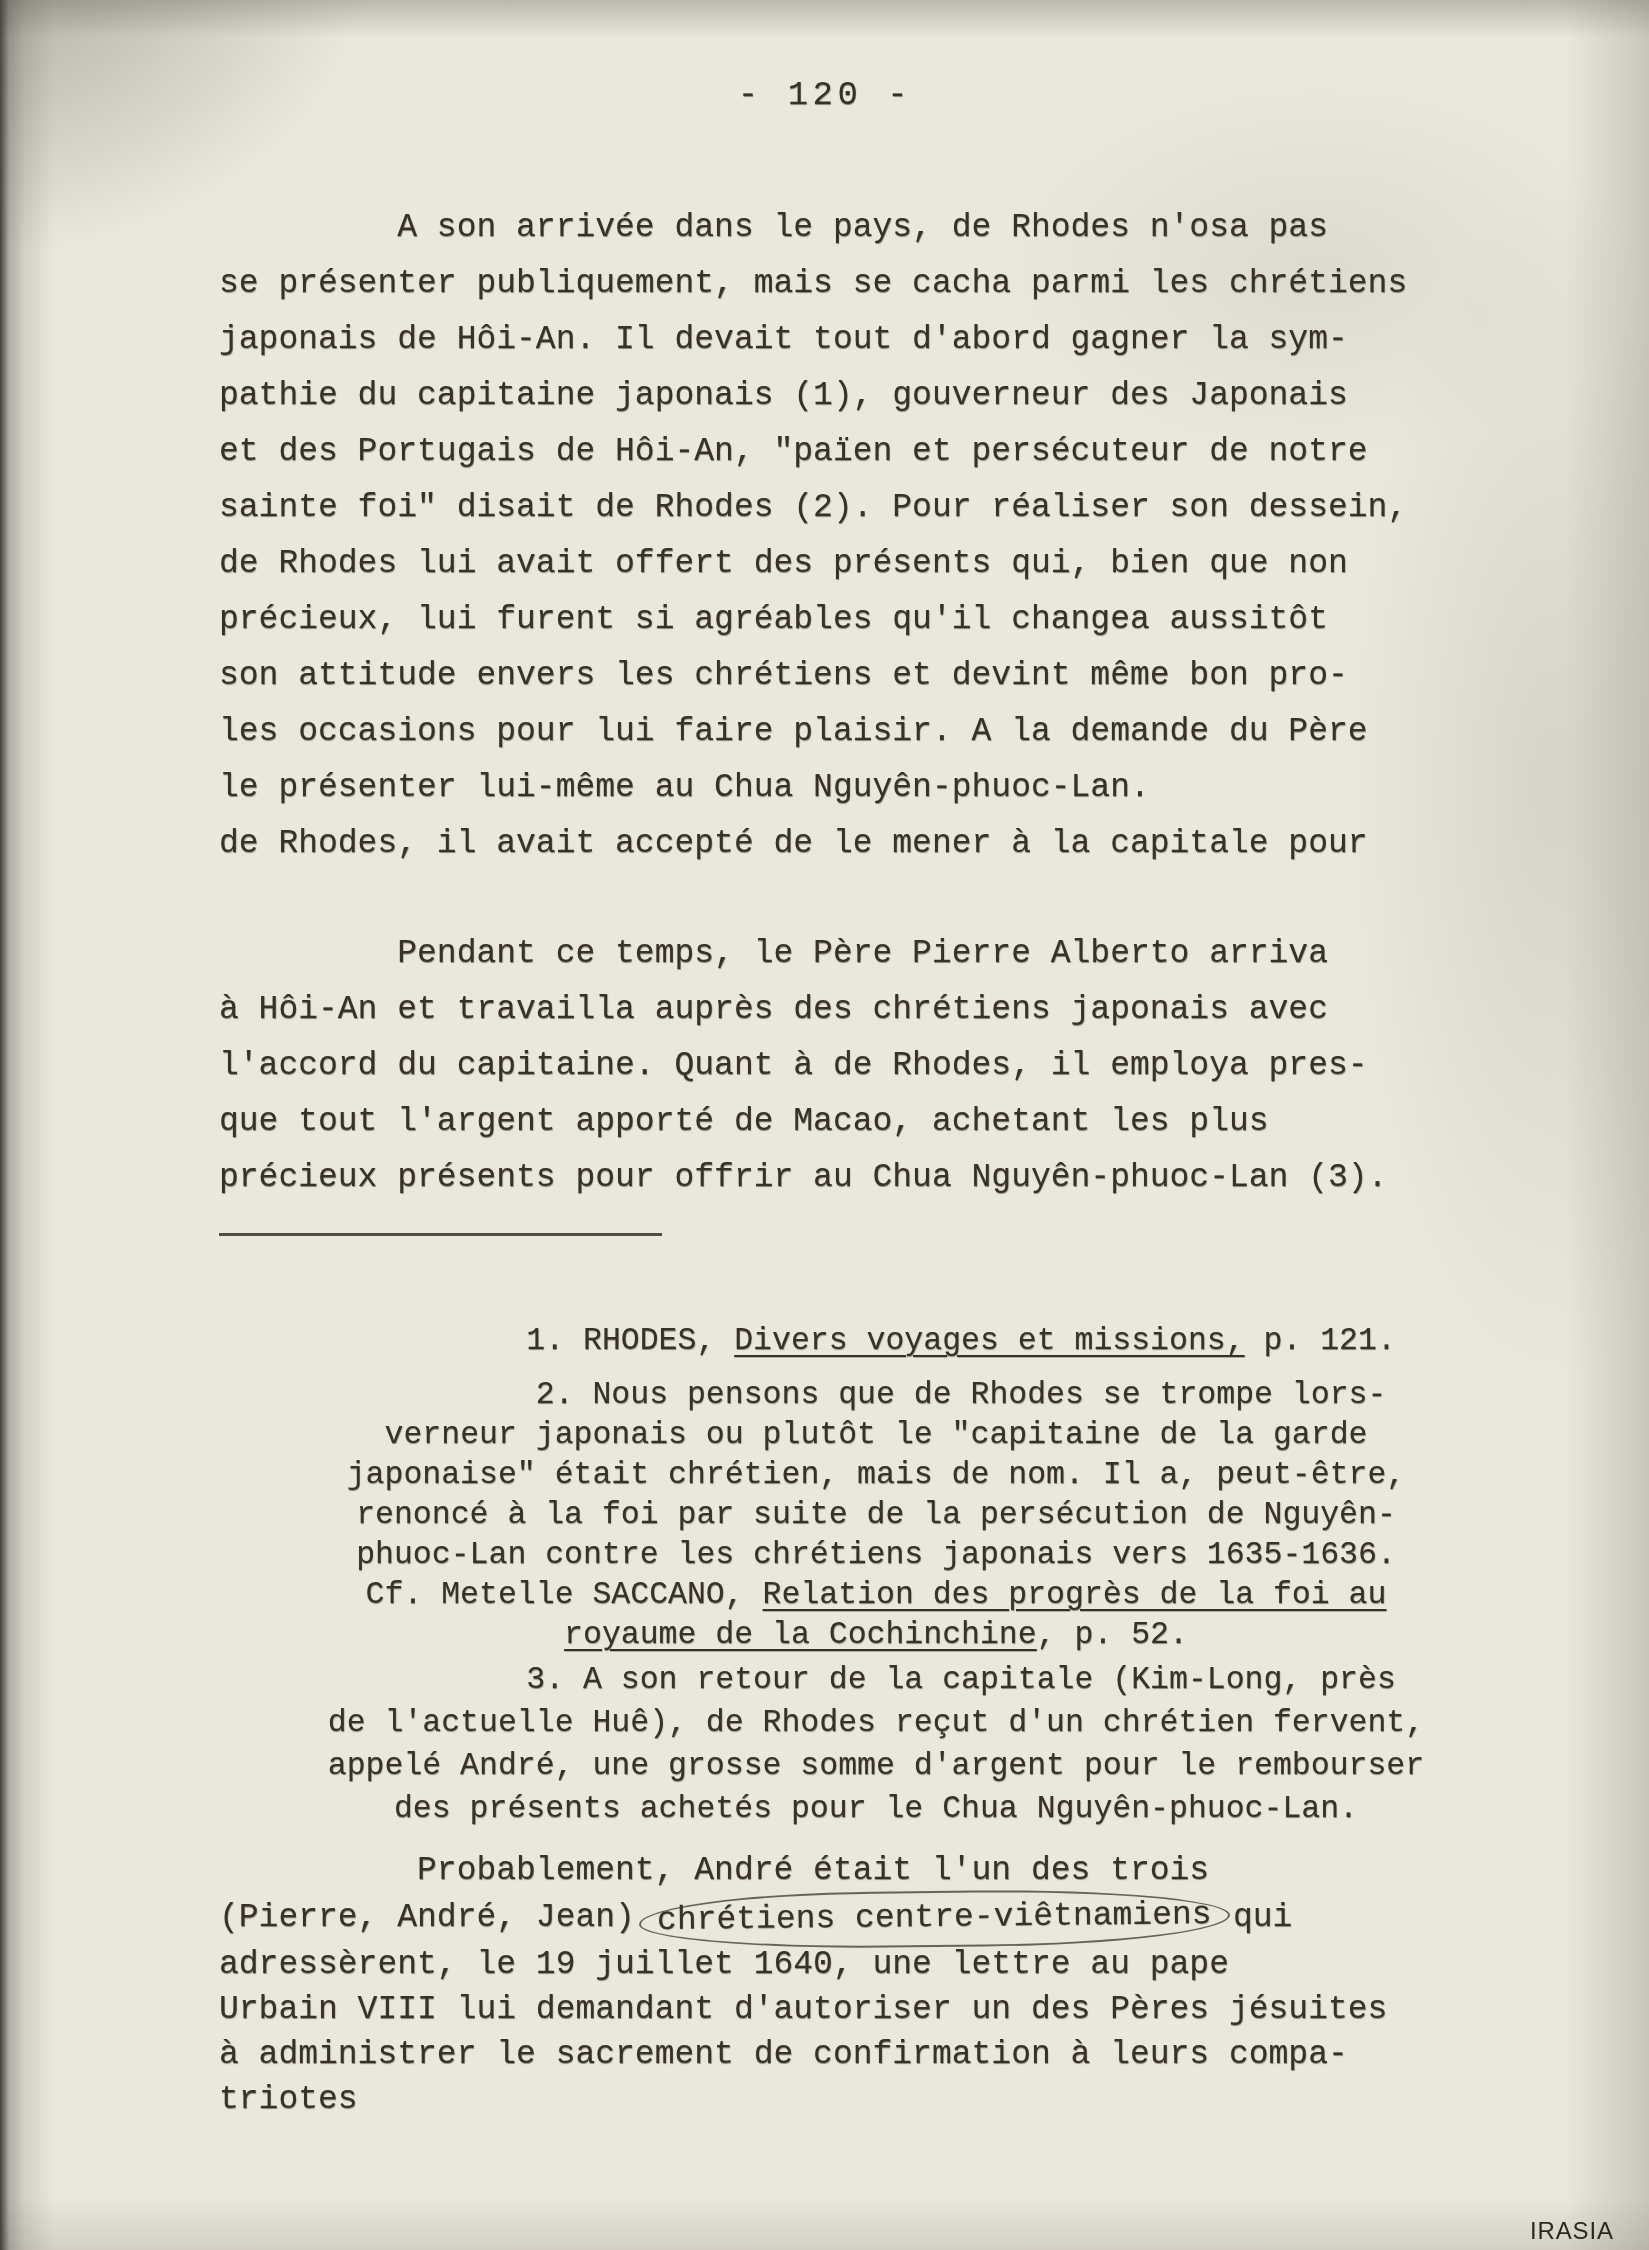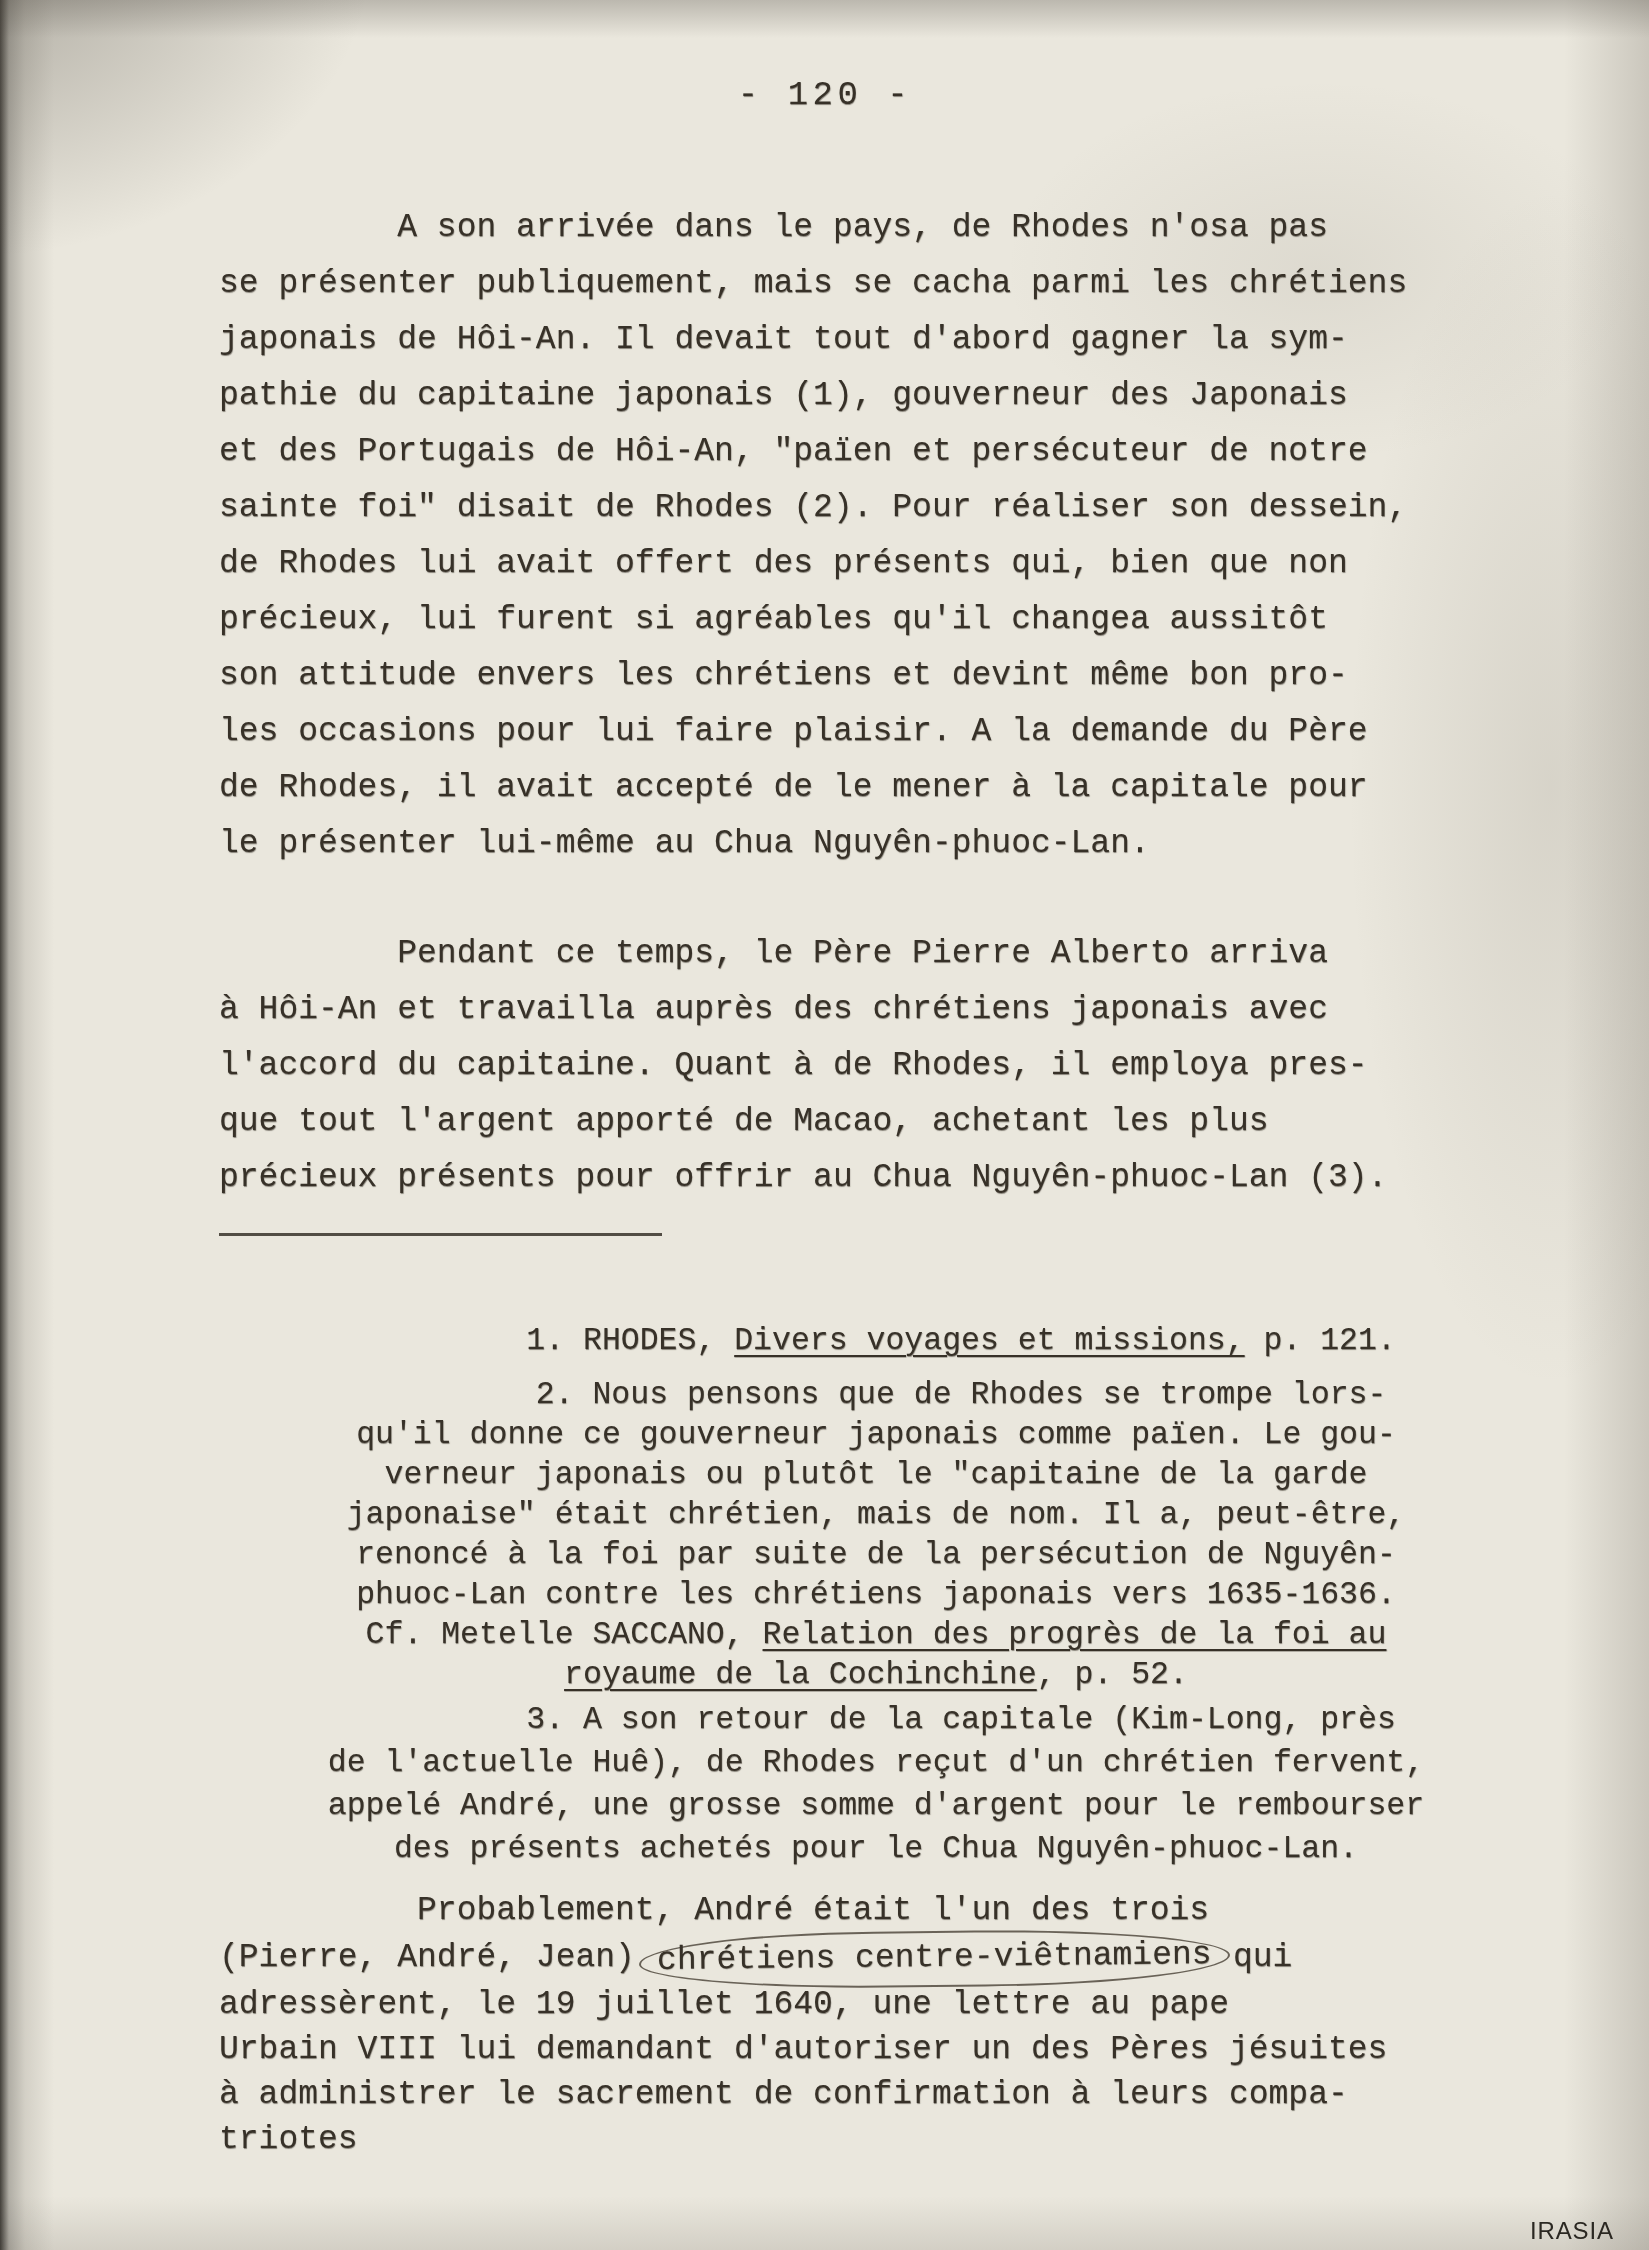--- a/index.html
+++ b/index.html
@@ -100,41 +100,40 @@
         <div class="tline"><span>         A son arrivée dans le pays, de Rhodes n'osa pas</span></div>
         <div class="tline"><span>se présenter publiquement, mais se cacha parmi les chrétiens</span></div>
         <div class="tline"><span>japonais de Hôi-An. Il devait tout d'abord gagner la sym-</span></div>
         <div class="tline"><span>pathie du capitaine japonais (1), gouverneur des Japonais</span></div>
         <div class="tline"><span>et des Portugais de Hôi-An, "païen et persécuteur de notre</span></div>
         <div class="tline"><span>sainte foi" disait de Rhodes (2). Pour réaliser son dessein,</span></div>
         <div class="tline"><span>de Rhodes lui avait offert des présents qui, bien que non</span></div>
         <div class="tline"><span>précieux, lui furent si agréables qu'il changea aussitôt</span></div>
         <div class="tline"><span>son attitude envers les chrétiens et devint même bon pro-</span></div>
         <div class="tline"><span>les occasions pour lui faire plaisir. A la demande du Père</span></div>
+        <div class="tline"><span>le présenter lui-même au Chua Nguyên-phuoc-Lan.</span></div>
         <div class="tline"><span>de Rhodes, il avait accepté de le mener à la capitale pour</span></div>
-        <div class="tline"><span>le présenter lui-même au Chua Nguyên-phuoc-Lan.</span></div>
       </div>
 
     <div class="para para2">
         <div class="tline"><span>         Pendant ce temps, le Père Pierre Alberto arriva</span></div>
         <div class="tline"><span>à Hôi-An et travailla auprès des chrétiens japonais avec</span></div>
         <div class="tline"><span>l'accord du capitaine. Quant à de Rhodes, il employa pres-</span></div>
         <div class="tline"><span>que tout l'argent apporté de Macao, achetant les plus</span></div>
         <div class="tline"><span>précieux présents pour offrir au Chua Nguyên-phuoc-Lan (3).</span></div>
       </div>
 
     <div class="fnrule"></div>
 
     <div class="fn fn1">
         <div class="tline"><span>         1. RHODES, </span><span class="u">Divers voyages et missions,</span><span> p. 121.</span></div>
       </div>
 
     <div class="fn fn2">
         <div class="tline"><span>         2. Nous pensons que de Rhodes se trompe lors-</span></div>
-        <div class="tline"><span>qu'il donne ce gouverneur japonais comme païen. Le gou-</span></div>
         <div class="tline"><span>verneur japonais ou plutôt le "capitaine de la garde</span></div>
         <div class="tline"><span>japonaise" était chrétien, mais de nom. Il a, peut-être,</span></div>
         <div class="tline"><span>renoncé à la foi par suite de la persécution de Nguyên-</span></div>
         <div class="tline"><span>phuoc-Lan contre les chrétiens japonais vers 1635-1636.</span></div>
         <div class="tline"><span>Cf. Metelle SACCANO, </span><span class="u">Relation des progrès de la foi au</span></div>
         <div class="tline"><span class="u">royaume de la Cochinchine</span><span>, p. 52.</span></div>
       </div>
 
     <div class="fn fn3">
         <div class="tline"><span>         3. A son retour de la capitale (Kim-Long, près</span></div>

